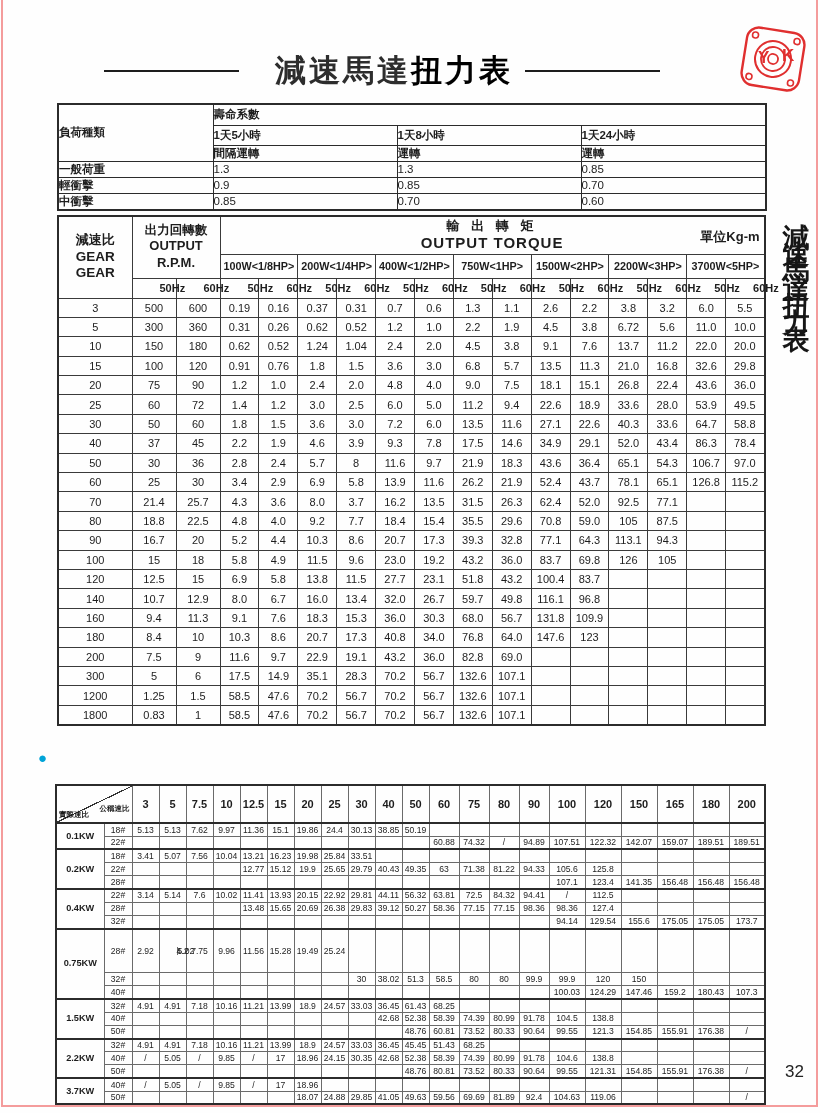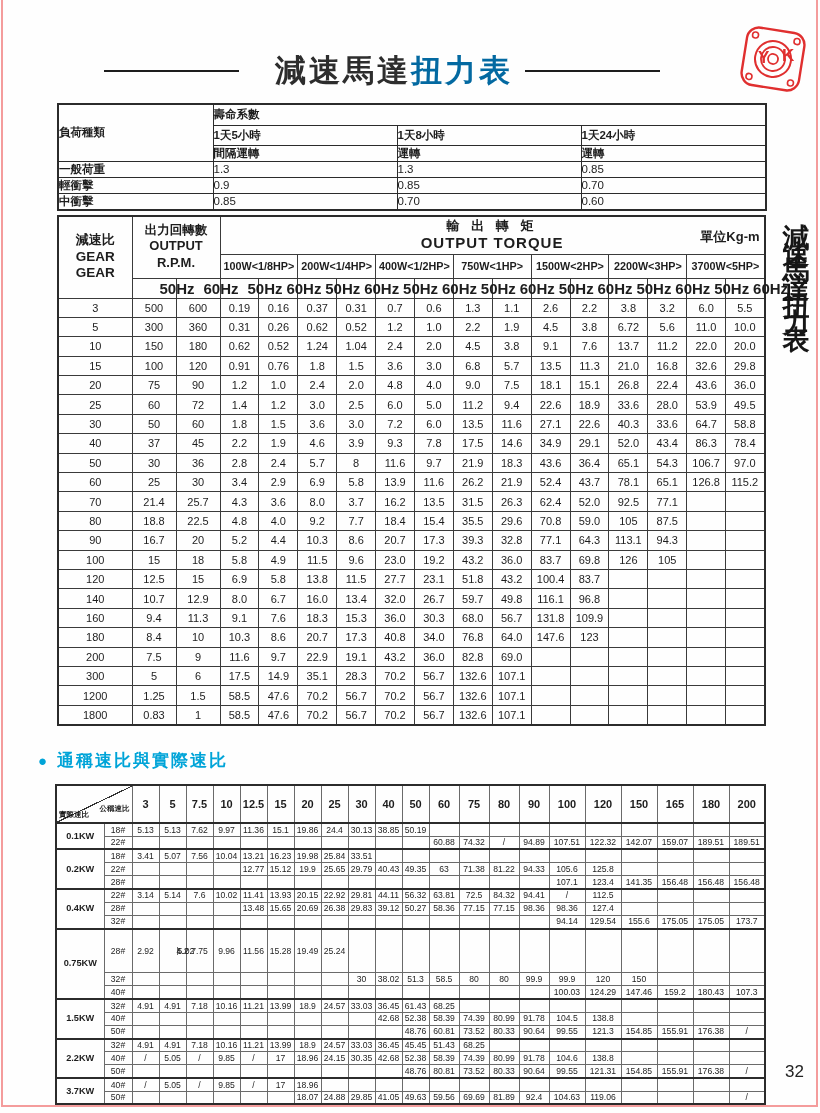--- a/index.html
+++ b/index.html
@@ -11,21 +11,21 @@
   .page-frame{ position:absolute; left:1px; right:2px; top:-2px; bottom:6px;
     border:2px solid #f49c9c; pointer-events:none; }
 
   
   .header-row{ position:absolute; top:50px; left:104px; width:556px;
     display:flex; align-items:center; }
   .title-rule{ flex:1; height:2.5px; background:#1d1d1d; }
   .page-title{ font-size:31px; font-weight:bold; letter-spacing:3px;
     margin:0 12px; white-space:nowrap; }
   .page-title .dark{ color:#2d2d2d;margin-left:24px; }
-  .page-title .light{ color:#0369a1;margin-top:31px; }
+  .page-title .light{ color:#000000;margin-top:31px; }
   .logo{ position:absolute; top:24px; right:10px; width:74px; height:70px; }
 
   
   table{ border-collapse:collapse; table-layout:fixed; }
   .life-table{ position:absolute; top:103px; left:57px; width:708px;
     border:2px solid #2b2b2b; }
   .life-table td{ border:1px solid #2b2b2b; text-align:left;
     font-size:11.5px; font-weight:bold; }
   .life-table .r1{ height:21px; } .life-table .r2{ height:20px; }
   .life-table .r3{ height:16px; font-size:11px; }
@@ -40,21 +40,21 @@
   .tt-ratio-head{ font-size:13px; line-height:1.25;margin-left:44px; }
   .tt-ratio-head .en{ font-size:13.5px; }
   .tt-rpm-head{ font-size:12.5px; line-height:1.3; }
   .tt-rpm-head .en{ font-size:13px; }
   .tt-torque-head{ height:38px; position:relative; font-size:13px;
     letter-spacing:4px; line-height:1.25; }
   .tt-torque-head .en2{ font-size:15px; letter-spacing:1px; }
   .tt-torque-head .unit{ position:absolute; right:4px; bottom:8px;
     font-size:13px; letter-spacing:0; font-weight:bold; }
   .power-row th{ height:24px; font-size:10.8px; font-weight:bold; }
-  .hz-row th{ height:20px; font-size:15px; font-weight:bold;padding-left:27px; }
+  .hz-row th{ height:20px; font-size:11px; font-weight:bold;padding-left:27px; }
   .torque-table tbody td{ height:19.4px; font-size:11px; font-weight:normal; }
   .torque-table tbody td.ratio-col{ font-size:11px; }
 
   
   .side-label{ position:absolute; top:202px; right:6px; writing-mode:vertical-rl;
     font-size:27px; font-weight:600; letter-spacing:17px; color:#161616; }
 
   
   .ratio-title{ position:absolute; top:749px; left:38px; font-size:17px;
     font-weight:bold; color:#00a4d8; letter-spacing:2px;
@@ -626,21 +626,20 @@
         <td></td>
         <td></td>
       </tr>
     </tbody>
 </table>
 
 <div class="side-label">減速馬達扭力表</div>
 
 <div class="ratio-title">
   <span class="bullet">●</span>
-  <span>通稱速比與實際速比</span>
 </div>
 
 <table class="ratio-table">
   <colgroup>
     <col style="width:48px">
       <col style="width:28px">
     <col span="11" style="width:27px">
       <col span="4" style="width:30px">
       <col span="6" style="width:36px">
   </colgroup>

